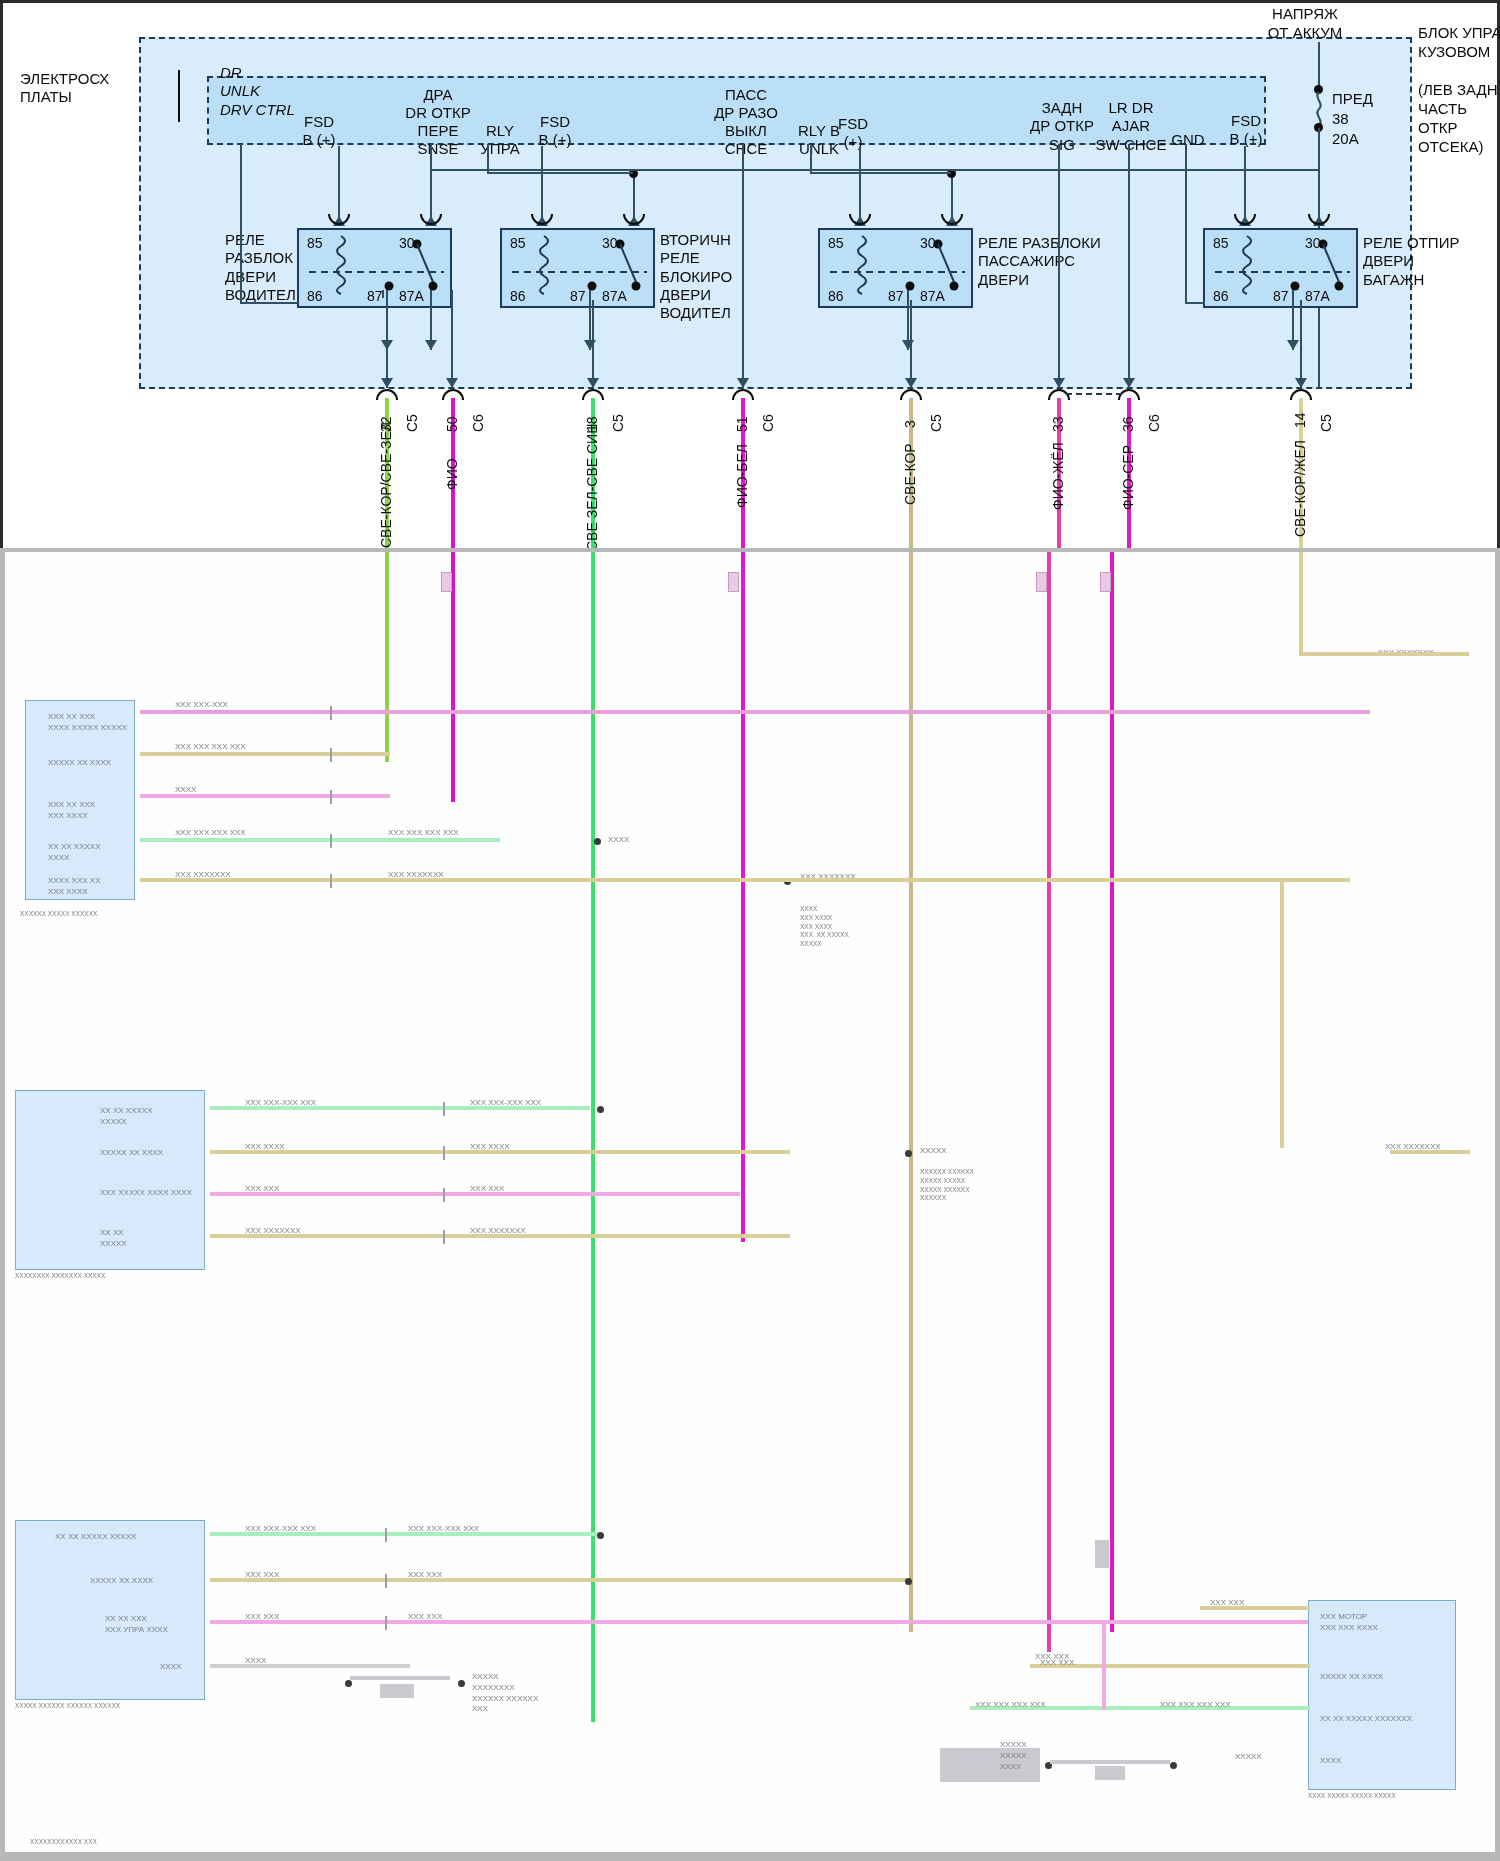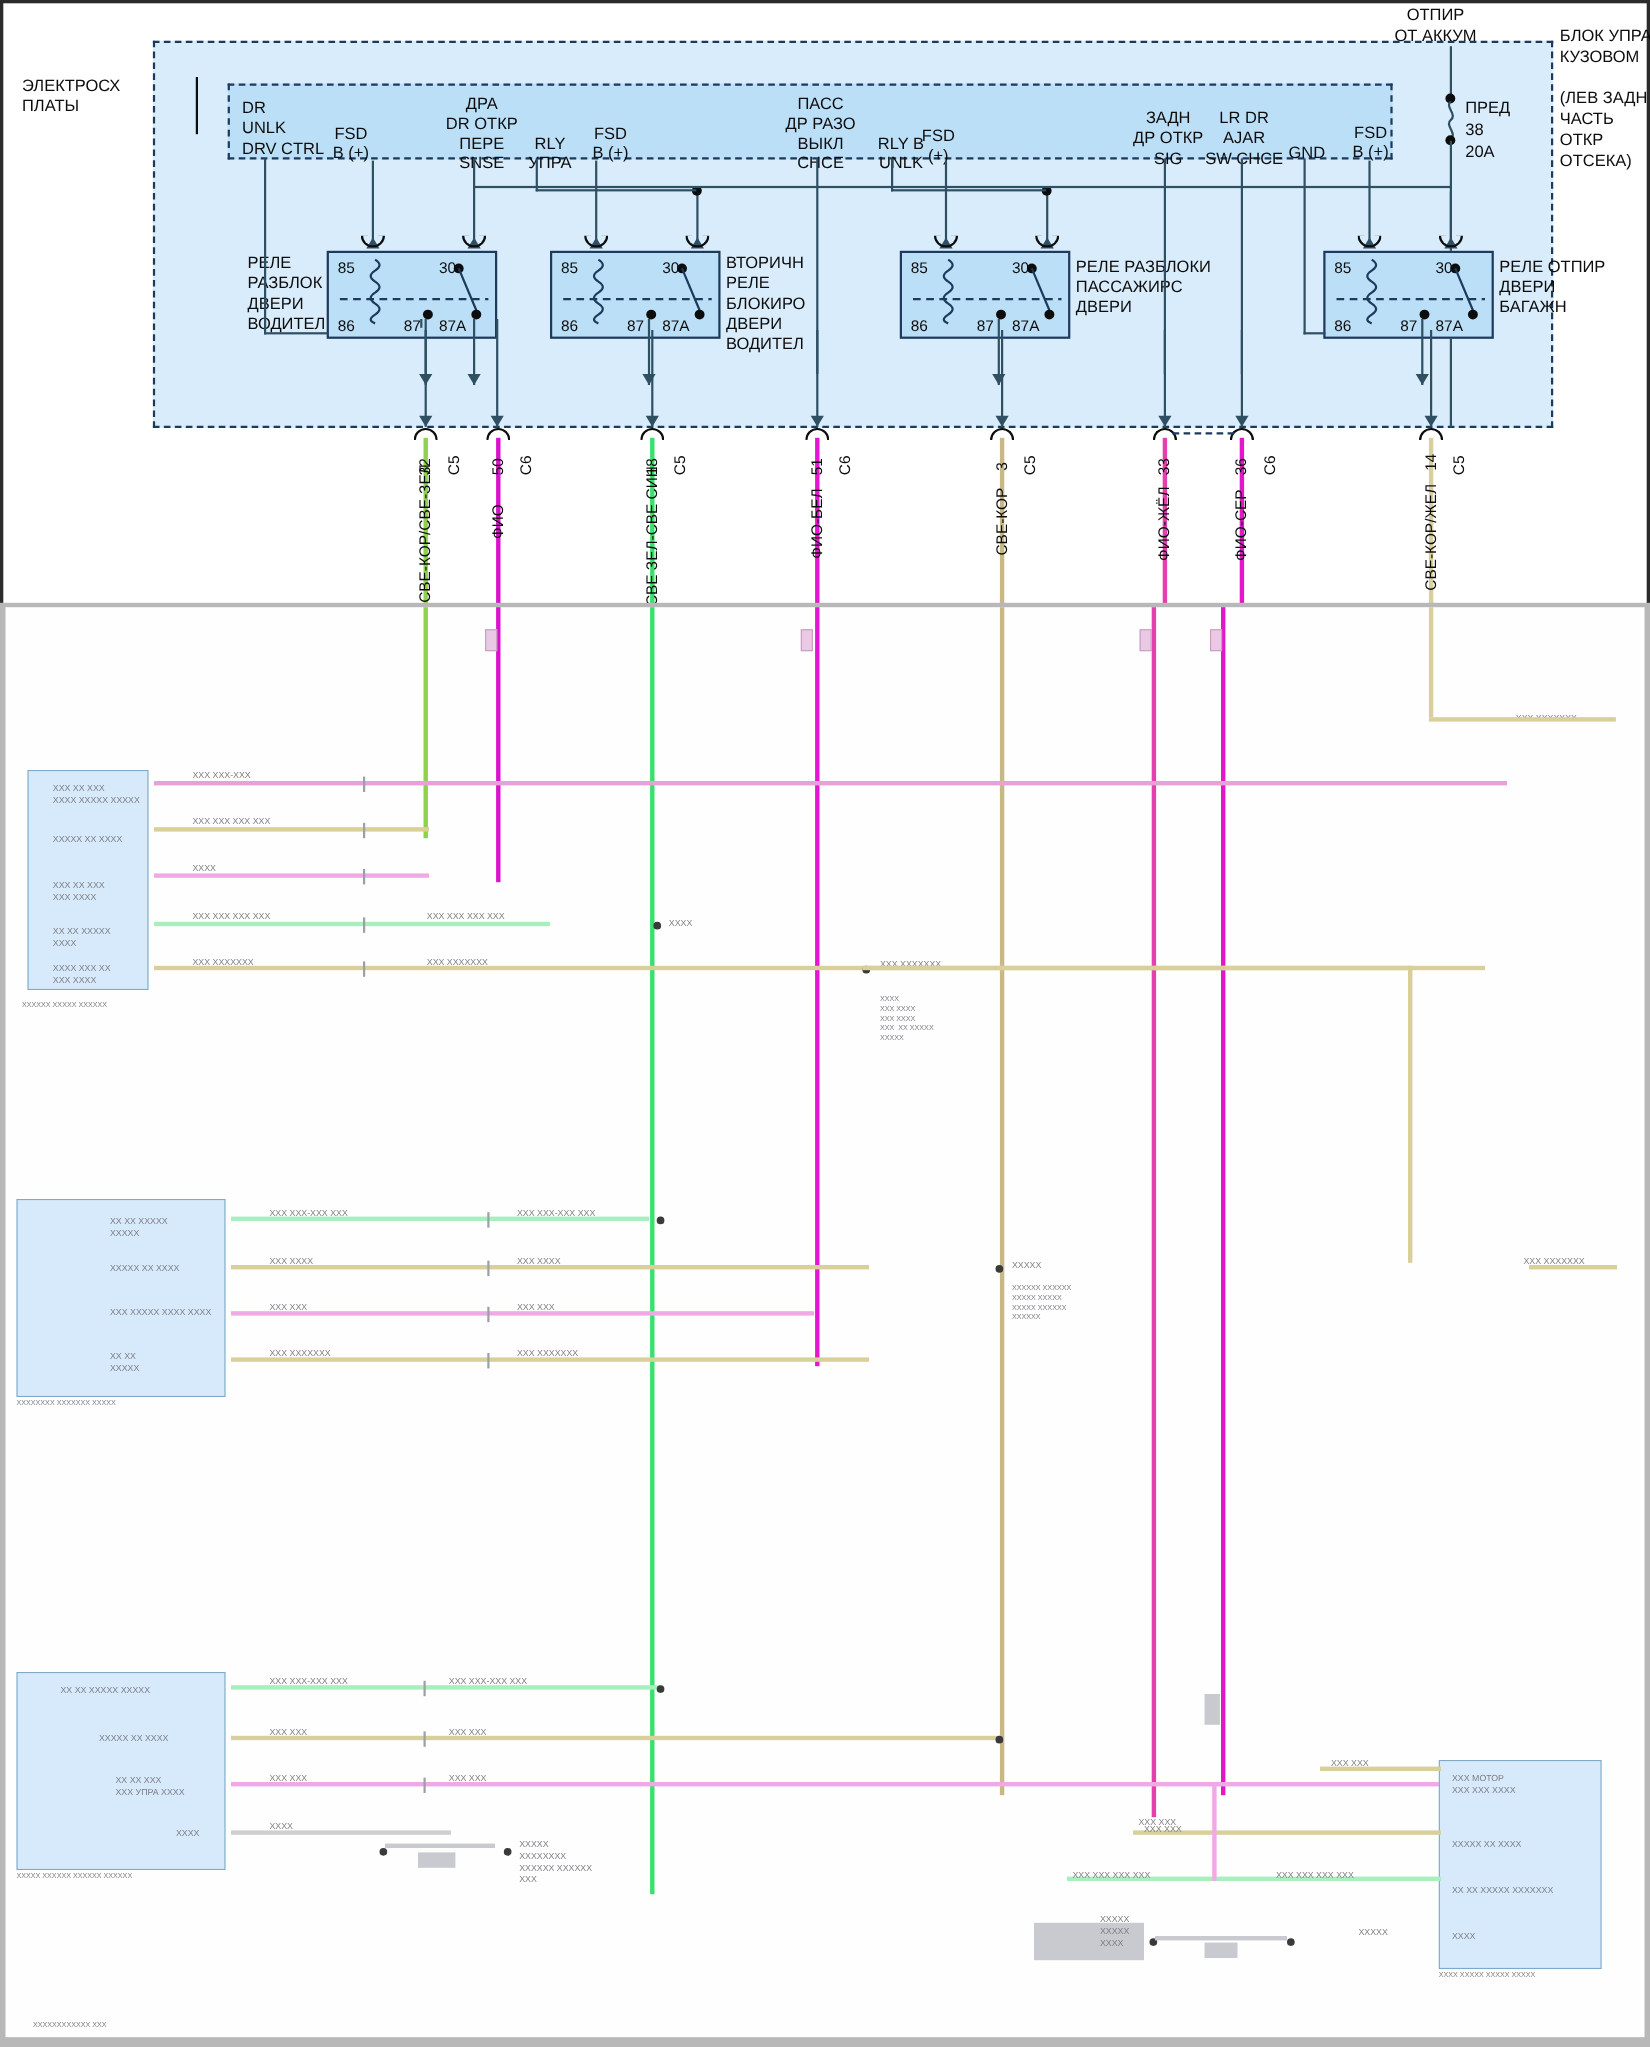--- a/index.html
+++ b/index.html
@@ -90,34 +90,34 @@
 
   <div class="w wv" style="left:178px;top:70px;height:52px;background:#0d0d0d;"></div>
 
   <div class="t" style="left:1418px;top:24px;">БЛОК УПРА</div>
   <div class="t" style="left:1418px;top:43px;">КУЗОВОМ</div>
   <div class="t" style="left:1418px;top:81px;">(ЛЕВ ЗАДН</div>
   <div class="t" style="left:1418px;top:100px;">ЧАСТЬ</div>
   <div class="t" style="left:1418px;top:119px;">ОТКР</div>
   <div class="t" style="left:1418px;top:138px;">ОТСЕКА)</div>
 
-  <div class="t c" style="left:1245px;top:5px;width:120px;">ОТПИР</div>
+  <div class="t c" style="left:1245px;top:5px;width:120px;">НАПРЯЖ</div>
   <div class="t c" style="left:1245px;top:24px;width:120px;">ОТ АККУМ</div>
   <div class="w wv" style="left:1318px;top:42px;height:46px;"></div>
   <div class="dot" style="left:1314px;top:85px;"></div>
   <svg class="fuse" style="left:1312px;top:92px;" width="14" height="34" viewBox="0 0 14 34">
     <path d="M7 0 C 1 5, 13 12, 7 17 C 1 22, 13 29, 7 34" stroke="#2f4f63" stroke-width="2" fill="none"></path>
   </svg>
   <div class="dot" style="left:1314px;top:123px;"></div>
   <div class="w wv" style="left:1318px;top:128px;height:260px;"></div>
   <div class="t" style="left:1332px;top:90px;">ПРЕД</div>
   <div class="t" style="left:1332px;top:110px;">38</div>
   <div class="t" style="left:1332px;top:130px;">20A</div>
 
-  <div class="t" style="left:220px;top:90px;">DR
+  <div class="t" style="left:220px;top:64px;font-style:italic;">DR
 UNLK
 DRV CTRL</div>
   <div class="t c" style="left:292px;top:113px;width:54px;">FSD
 B (+)</div>
 
   <div class="t c" style="left:400px;top:86px;width:76px;">ДРА
 DR ОТКР</div>
   <div class="t c" style="left:400px;top:122px;width:76px;">ПЕРЕ
 SNSE</div>
   <div class="t c" style="left:473px;top:122px;width:54px;">RLY

